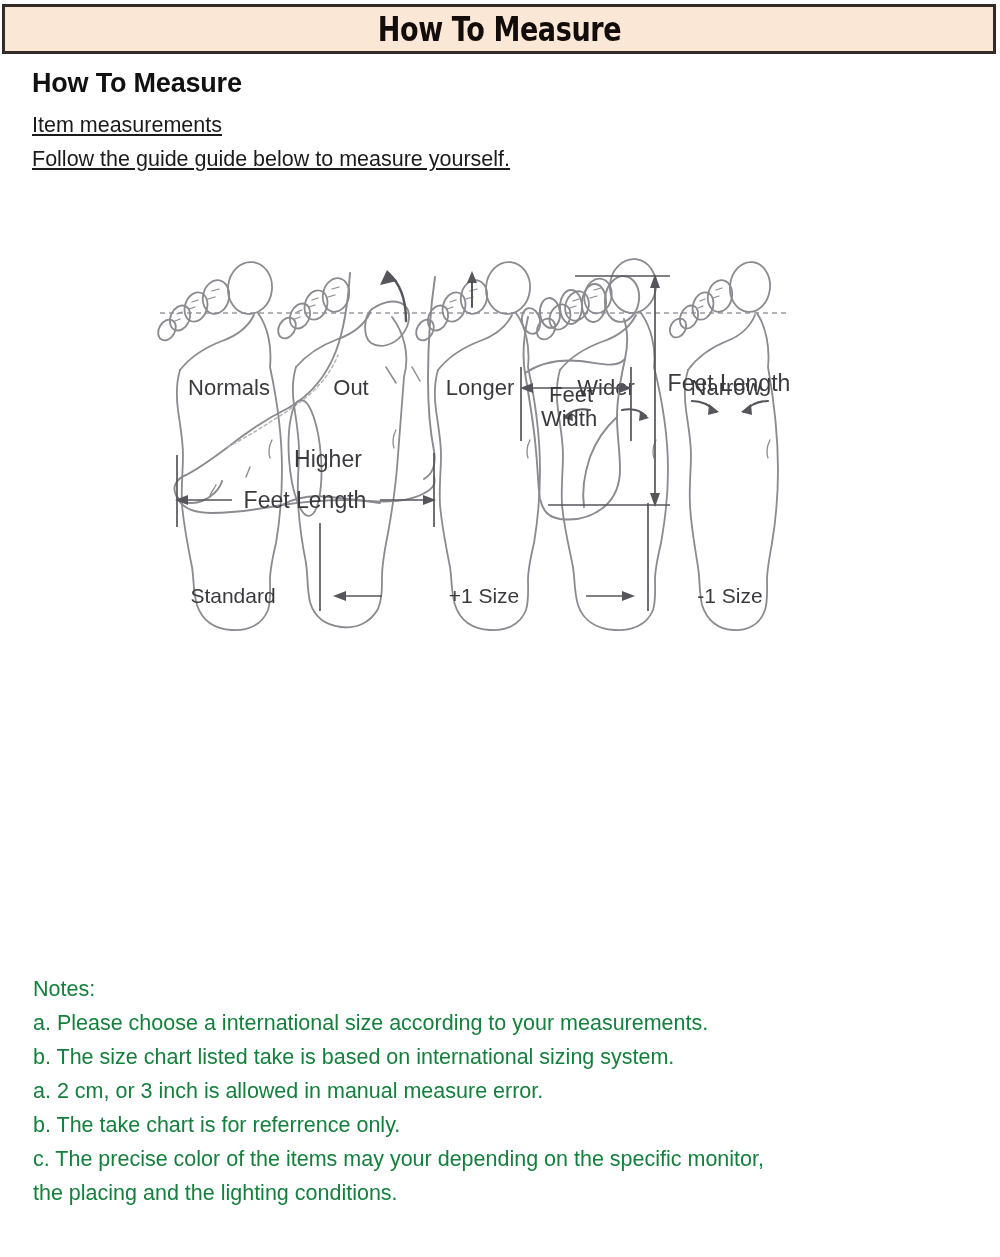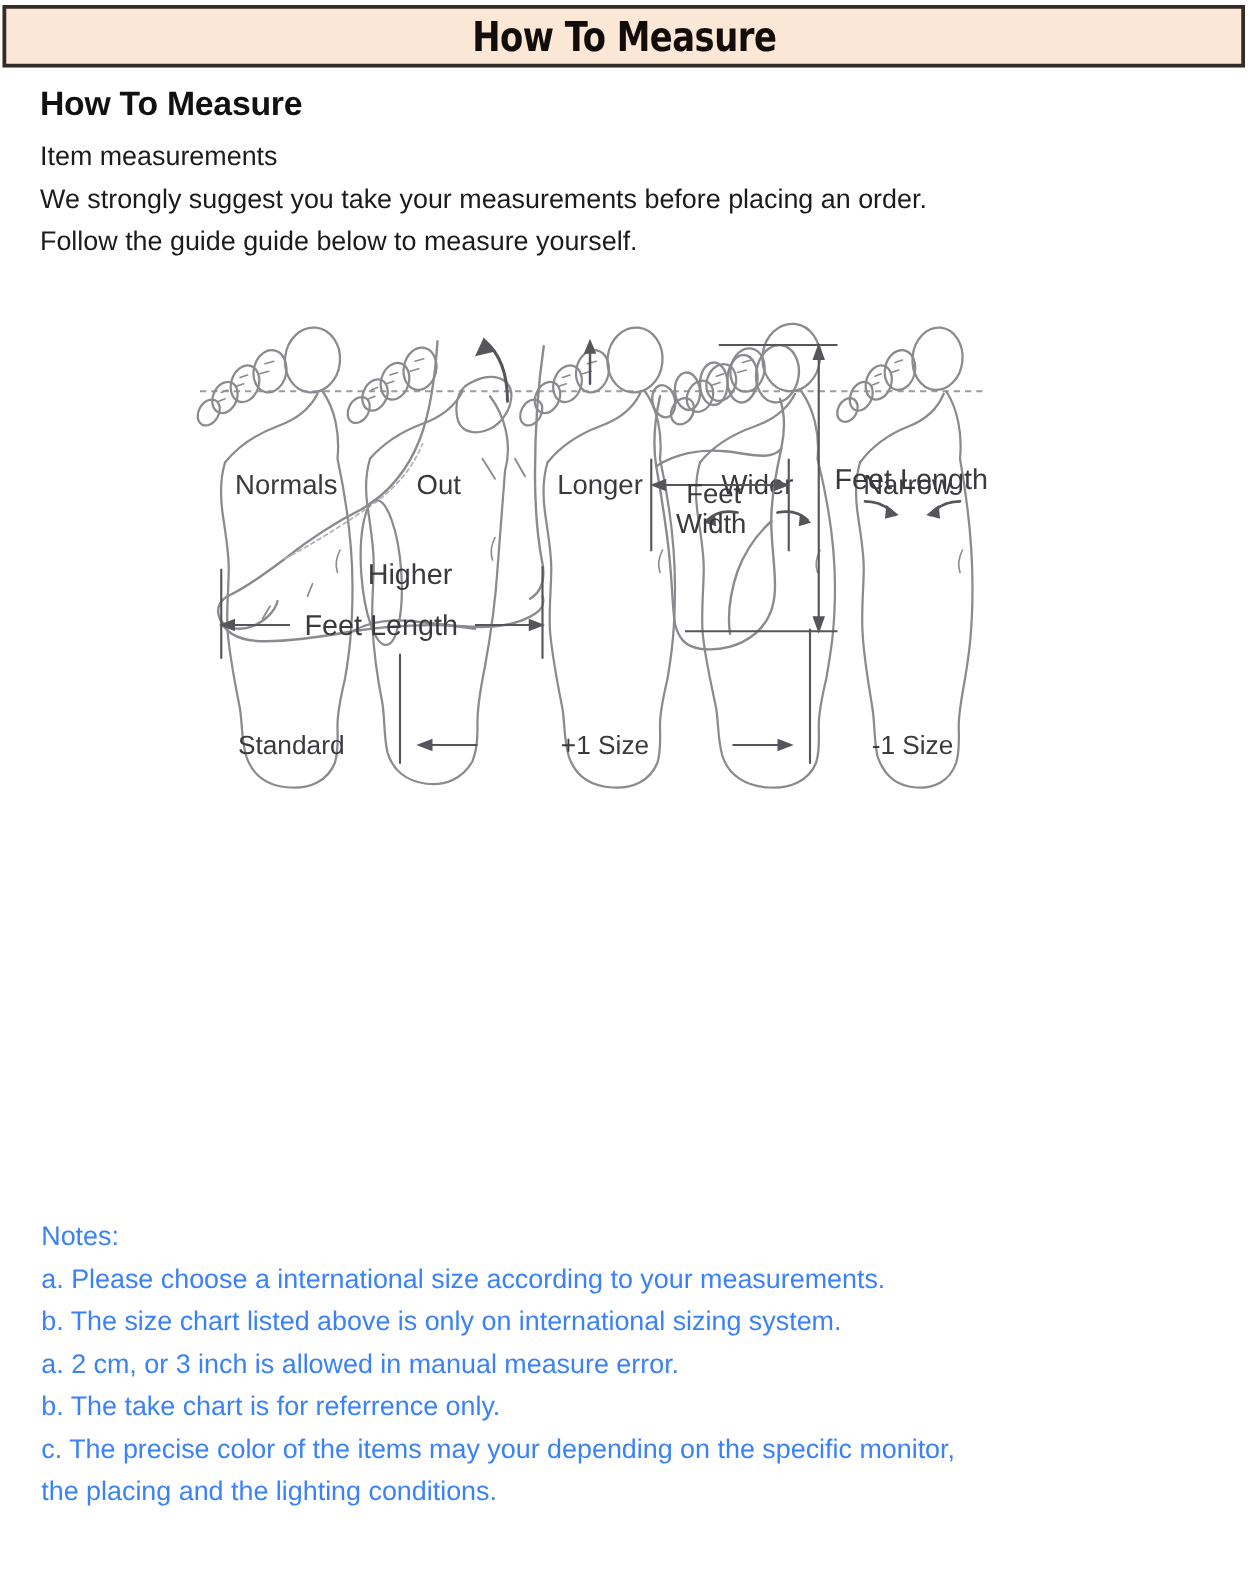--- a/index.html
+++ b/index.html
@@ -54,55 +54,54 @@
   }
   .intro {
     position: absolute;
     left: 32px;
     top: 108px;
     width: 940px;
     font-size: 21.5px;
     line-height: 34px;
     color: #1b1b1b;
   }
-  .intro div { white-space: nowrap; }
+  .intro div { white-space: nowrap; text-decoration: underline; }
 
   
   .diagram {
     position: absolute;
     left: 0;
     top: 255px;
     width: 908px;
     height: 680px;
   }
   .diagram svg { display: block; }
 
   
   .notes {
     position: absolute;
     left: 33px;
     top: 972px;
     width: 950px;
     font-size: 21.5px;
     line-height: 34px;
-    color: #3b82f6;
+    color: #15803d;
   }
   .notes div { white-space: nowrap; }
 </style>
 </head>
 <body>
 
 <div class="banner">
   <div class="banner-title">How To Measure</div>
 </div>
 
 <div class="section-heading">How To Measure</div>
 <div class="intro">
   <div>Item measurements</div>
-  <div>We strongly suggest you take your measurements before placing an order.</div>
   <div>Follow the guide guide below to measure yourself.</div>
 </div>
 
 <div class="diagram">
 <svg width="1000" height="680" viewBox="0 0 1000 680" xmlns="http://www.w3.org/2000/svg">
   <defs>
     <g id="toeset"></g>
   </defs>
 
   <line x1="160" y1="58" x2="790" y2="58" stroke="#9b9ba2" stroke-width="1.6" stroke-dasharray="5 4"></line>
@@ -324,18 +323,18 @@
     <path d="M650,33 L655,19 L660,33" fill="#55555b" stroke="none"></path>
     <path d="M650,238 L655,252 L660,238" fill="#55555b" stroke="none"></path>
   </g>
   <text x="729" y="136" text-anchor="middle" font-family="Liberation Sans, sans-serif" font-size="23" fill="#3a3a3e">Feet Length</text>
 </svg>
 </div>
 
 <div class="notes">
   <div>Notes:</div>
   <div>a. Please choose a international size according to your measurements.</div>
-  <div>b. The size chart listed above is only on international sizing system.</div>
+  <div>b. The size chart listed take is based on international sizing system.</div>
   <div>a. 2 cm, or 3 inch is allowed in manual measure error.</div>
   <div>b. The take chart is for referrence only.</div>
   <div>c. The precise color of the items may your depending on the specific monitor,</div>
   <div>the placing and the lighting conditions.</div>
 </div>
 
 </body></html>

